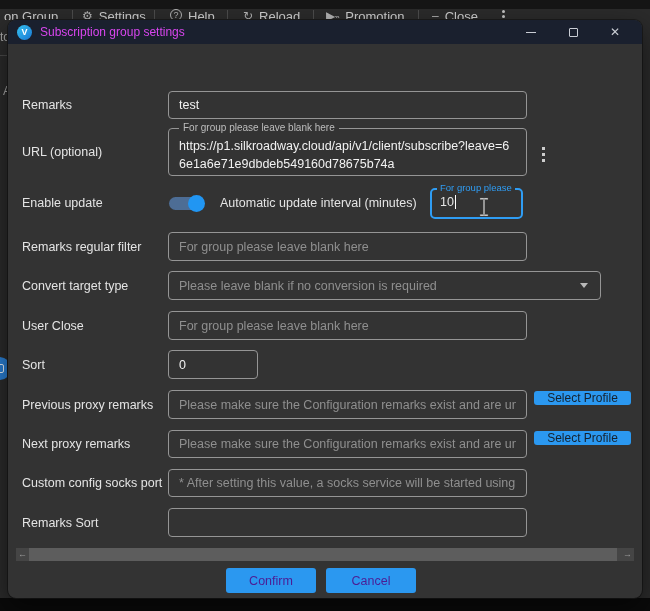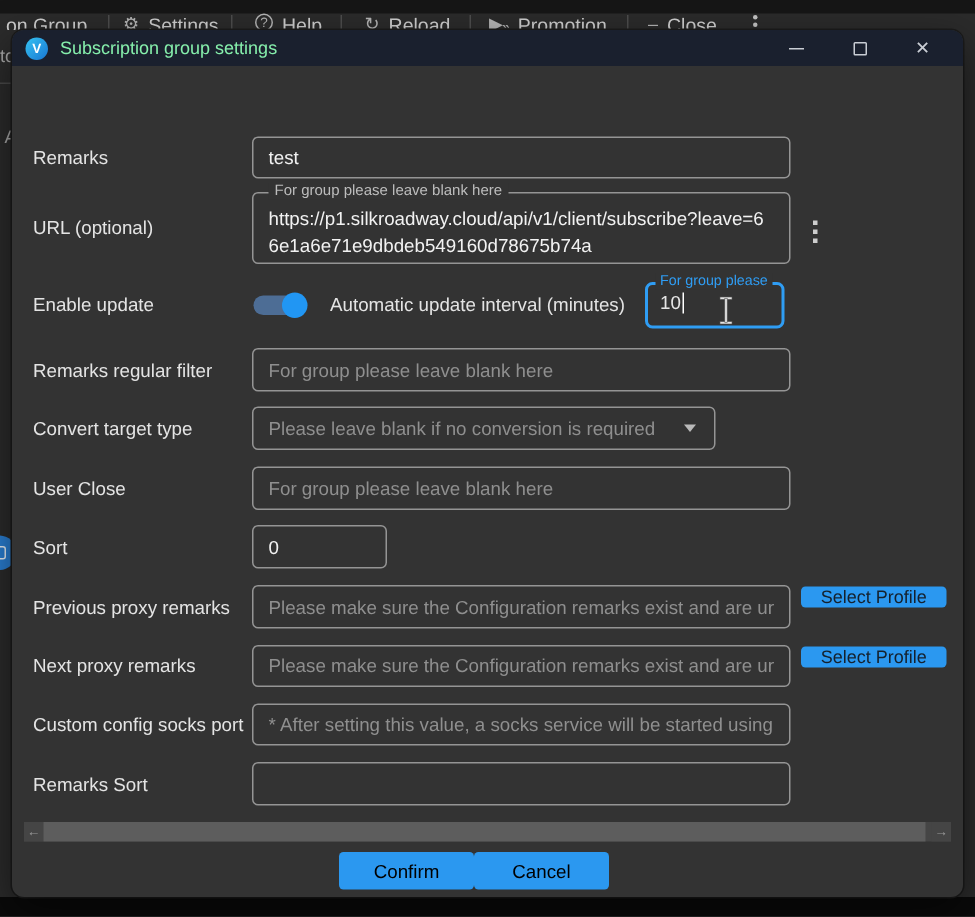--- a/index.html
+++ b/index.html
@@ -29,21 +29,21 @@
   .bottom-black-bar { position:absolute; left:0; bottom:0; width:650px; height:13px; background:#0a0a0a; z-index:1; }
 
   
   .dialog { position:absolute; left:8px; top:20px; width:634px; height:578px; background:#333333;
             border-radius:8px; box-shadow:0 10px 28px rgba(0,0,0,.55), 0 0 0 1px #1c1c1c; z-index:2; }
   .titlebar { position:absolute; left:0; top:0; width:100%; height:24px; background:#1a202e;
               border-radius:8px 8px 0 0; display:flex; align-items:center; padding-left:9px; }
   .app-icon { width:15px; height:15px; border-radius:50%;
               background:linear-gradient(135deg,#35c3f3 0%,#1976d2 100%);
               color:#fff; font-size:9px; font-weight:bold; line-height:15px; text-align:center; }
-  .title-text { margin-left:8px; color:#86efac; font-size:12px;text-align:right; }
+  .title-text { margin-left:8px; color:#d946ef; font-size:12px;text-align:right; }
   .win-controls { position:absolute; right:6px; top:0; height:24px; display:flex; }
   .win-btn { width:42px; height:24px; display:flex; align-items:center; justify-content:center; color:#c9cdd4; }
   .glyph-min { display:block; width:10px; height:1px; background:#c9cdd4; }
   .glyph-max { display:block; width:9px; height:9px; border:1px solid #c9cdd4; border-radius:1px; }
   .glyph-close { font-size:12px; line-height:12px; }
 
   .section-heading { position:absolute; left:14px; top:40px; color:#e4e4e4; font-size:13.5px; }
 
   .row { position:absolute; left:0; width:100%; }
   .lbl { position:absolute; left:14px; top:50%; transform:translateY(-50%); color:#e4e4e4; font-size:12.5px; white-space:nowrap; }
@@ -73,44 +73,44 @@
   
   .interval-group { position:absolute; left:422px; top:168px; width:93px; height:31px;
                     border:2px solid #2f9df4; border-radius:5px; }
   .interval-legend { position:absolute; left:5px; top:-8px; background:#333333; padding:0 3px;
                      font-size:9.5px; color:#2f9df4; white-space:nowrap; max-width:84px; overflow:hidden; }
   .interval-value { position:absolute; left:8px; top:5px; color:#e5e5e5; font-size:12.5px; }
   .caret { display:inline-block; width:1px; height:14px; background:#ffffff; vertical-align:text-bottom; margin-left:1px; }
   .ibeam-cursor { position:absolute; left:470px; top:177px; z-index:5; }
 
   
-  .combo { position:absolute; left:160px; top:0; width:309px; height:100%;
+  .combo { position:absolute; left:160px; top:0; width:433px; height:100%;
            border:1px solid #959595; border-radius:4px; display:flex; align-items:center; padding:0 10px; }
   .combo-placeholder { color:#8f8f8f; font-size:12.5px; overflow:hidden; white-space:nowrap; flex:1; }
   .combo-arrow { width:0; height:0; border-left:4.5px solid transparent; border-right:4.5px solid transparent;
                  border-top:5px solid #b9b9b9; margin-right:2px; }
 
   .select-profile-btn { position:absolute; left:526px; top:1px; width:97px; height:14px;
                         background:#2b98f0; color:#15212d; font-size:12px; border:none; border-radius:3px;
                         font-family:inherit; display:flex; align-items:center; justify-content:center; }
 
   
   .hscroll { position:absolute; left:8px; top:528px; width:618px; height:13px; background:#454545; }
   .hscroll .arrow { position:absolute; top:0; width:13px; height:13px; background:#454545; color:#9a9a9a;
                     font-size:9px; line-height:13px; text-align:center; }
   .hscroll .arrow-left { left:0; }
   .hscroll .arrow-right { right:0; }
   .hscroll .thumb { position:absolute; left:13px; top:0; width:588px; height:13px; background:#5d5d5d; }
 
   
-  .footer-btn { position:absolute; top:548px; width:90px; height:25px; background:#2b98f0; color:#000000;
+  .footer-btn { position:absolute; top:548px; width:90px; height:25px; background:#2b98f0; color:#4c1d95;
                 font-size:12.5px; border:none; border-radius:3px; font-family:inherit;
                 display:flex; align-items:center; justify-content:center; }
   .btn-confirm { left:218px; }
-  .btn-cancel { left:308px; }
+  .btn-cancel { left:318px; }
 </style>
 </head>
 <body>
 
 <div class="screen">
 
   <div class="top-dark-strip"></div>
   <div class="menubar">
     <div class="menu-item" style="left:4px;">
       <span>on Group</span>

